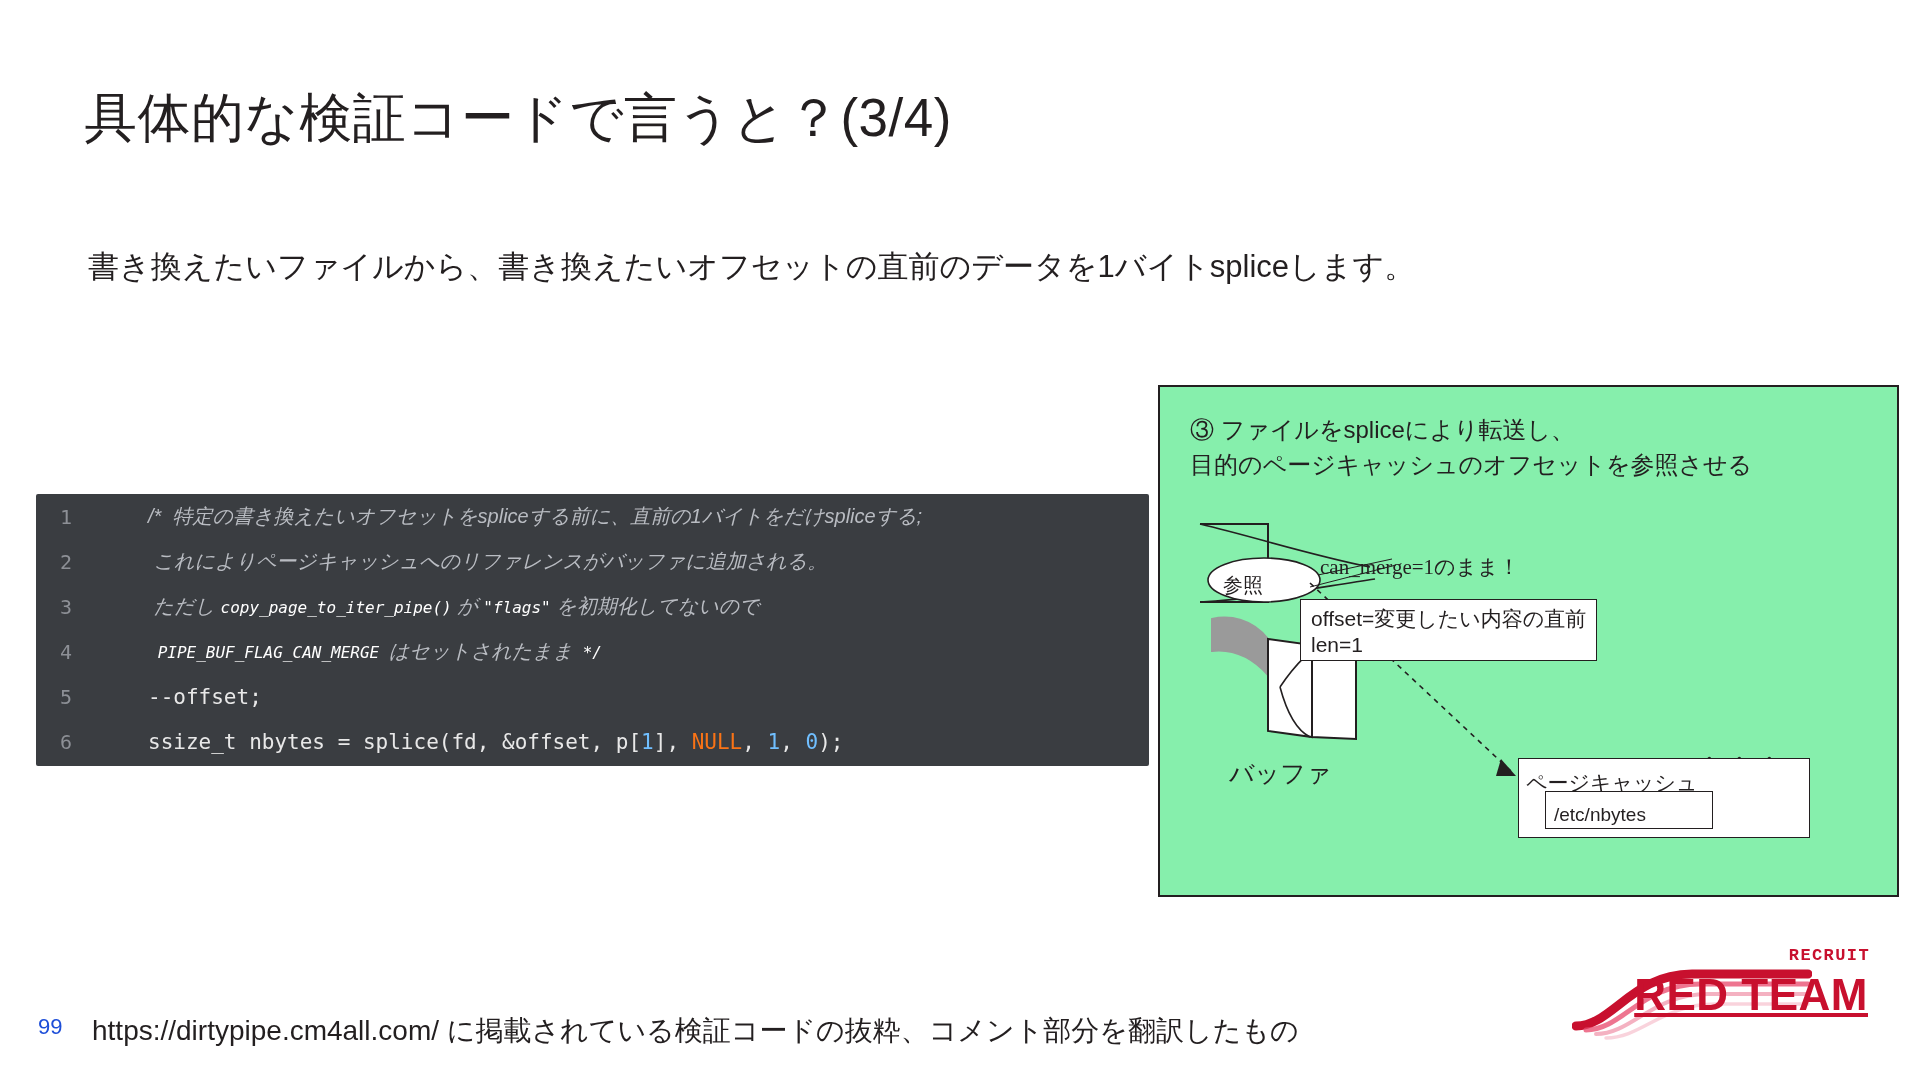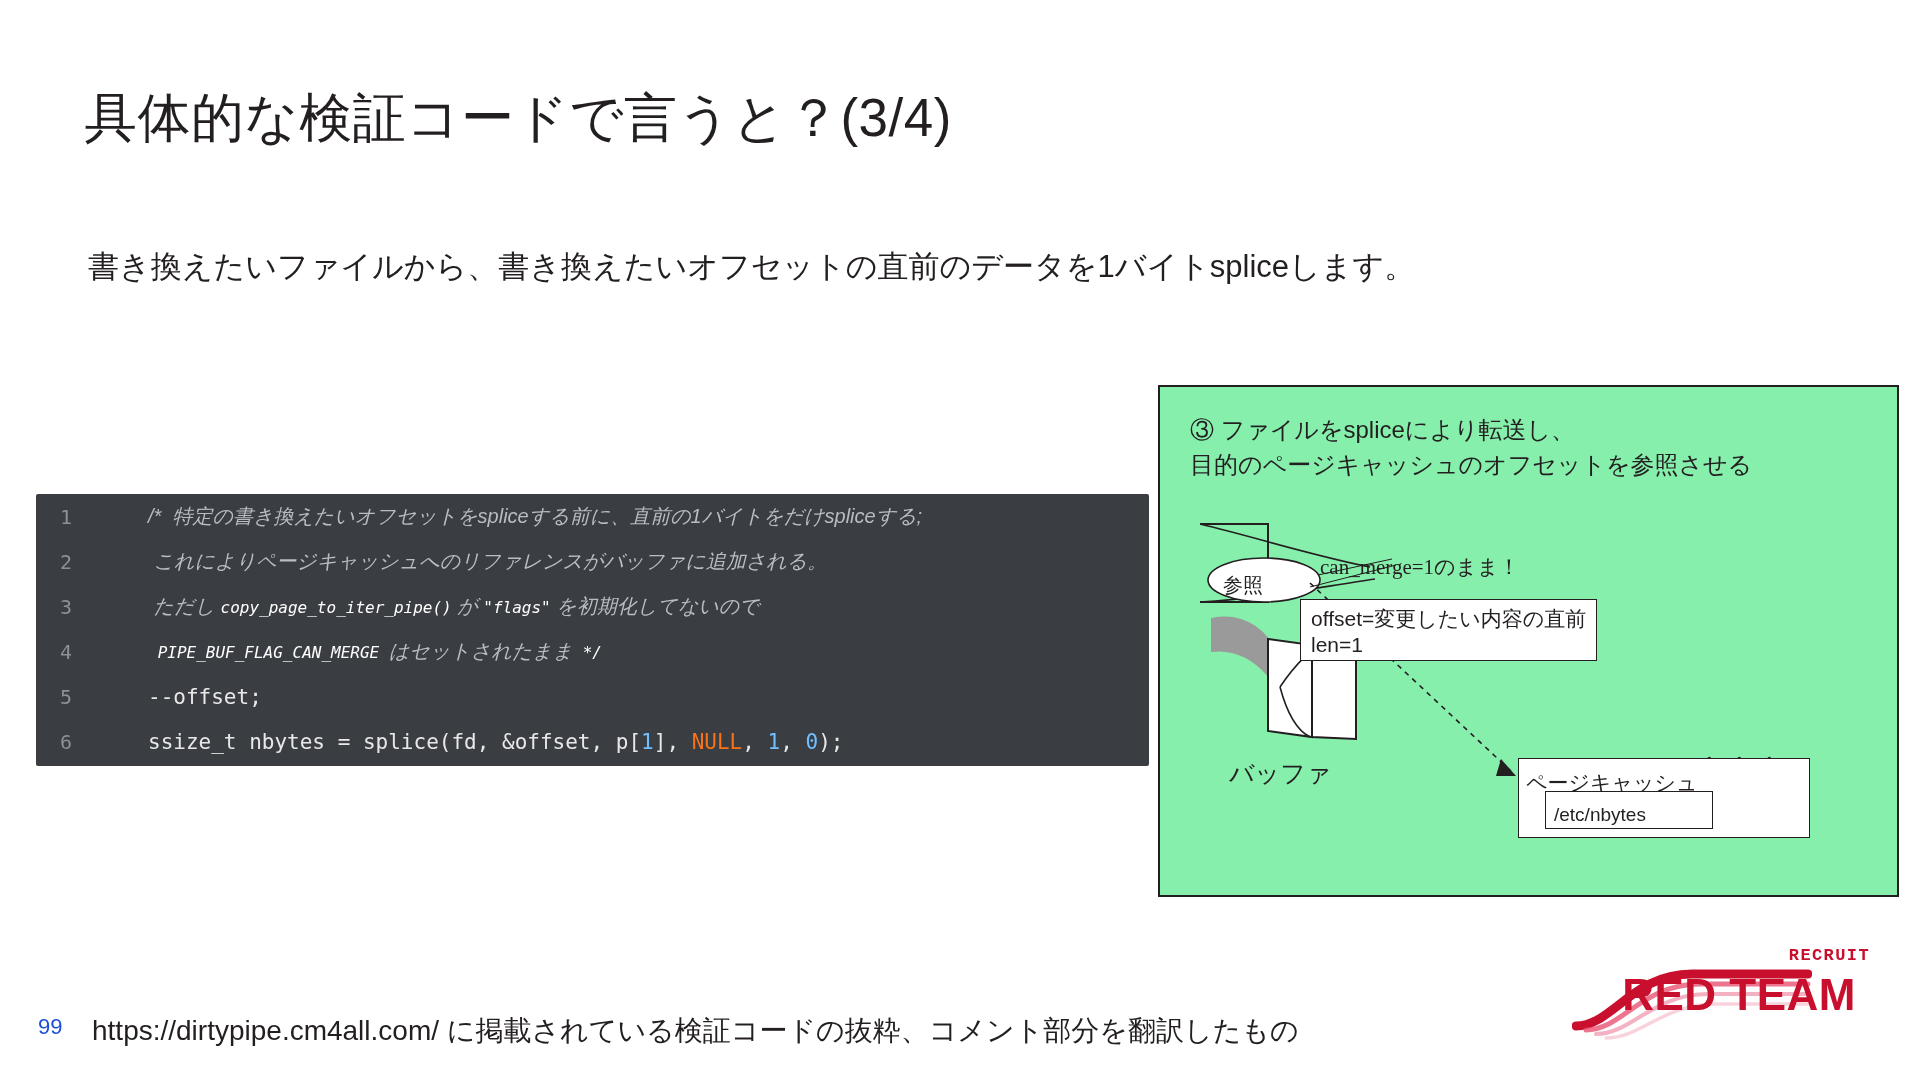--- a/index.html
+++ b/index.html
@@ -196,26 +196,27 @@
     right: 2px;
     top: 2px;
     font-size: 17px;
     font-weight: bold;
     letter-spacing: 1.4px;
     color: #c8102e;
     font-family: Liberation Mono, monospace;
   }
   .logo-redteam {
     position: absolute;
-    right: 16px;
+    right: 4px;
     top: 26px;
     font-size: 44px;
     font-weight: bold;
     letter-spacing: 0.5px;
     color: #c8102e;
+    text-decoration: underline;
   }
   .logo-swoosh {
     position: absolute;
     left: 0;
     top: 20px;
   }
 </style>
 </head>
 <body>
 

